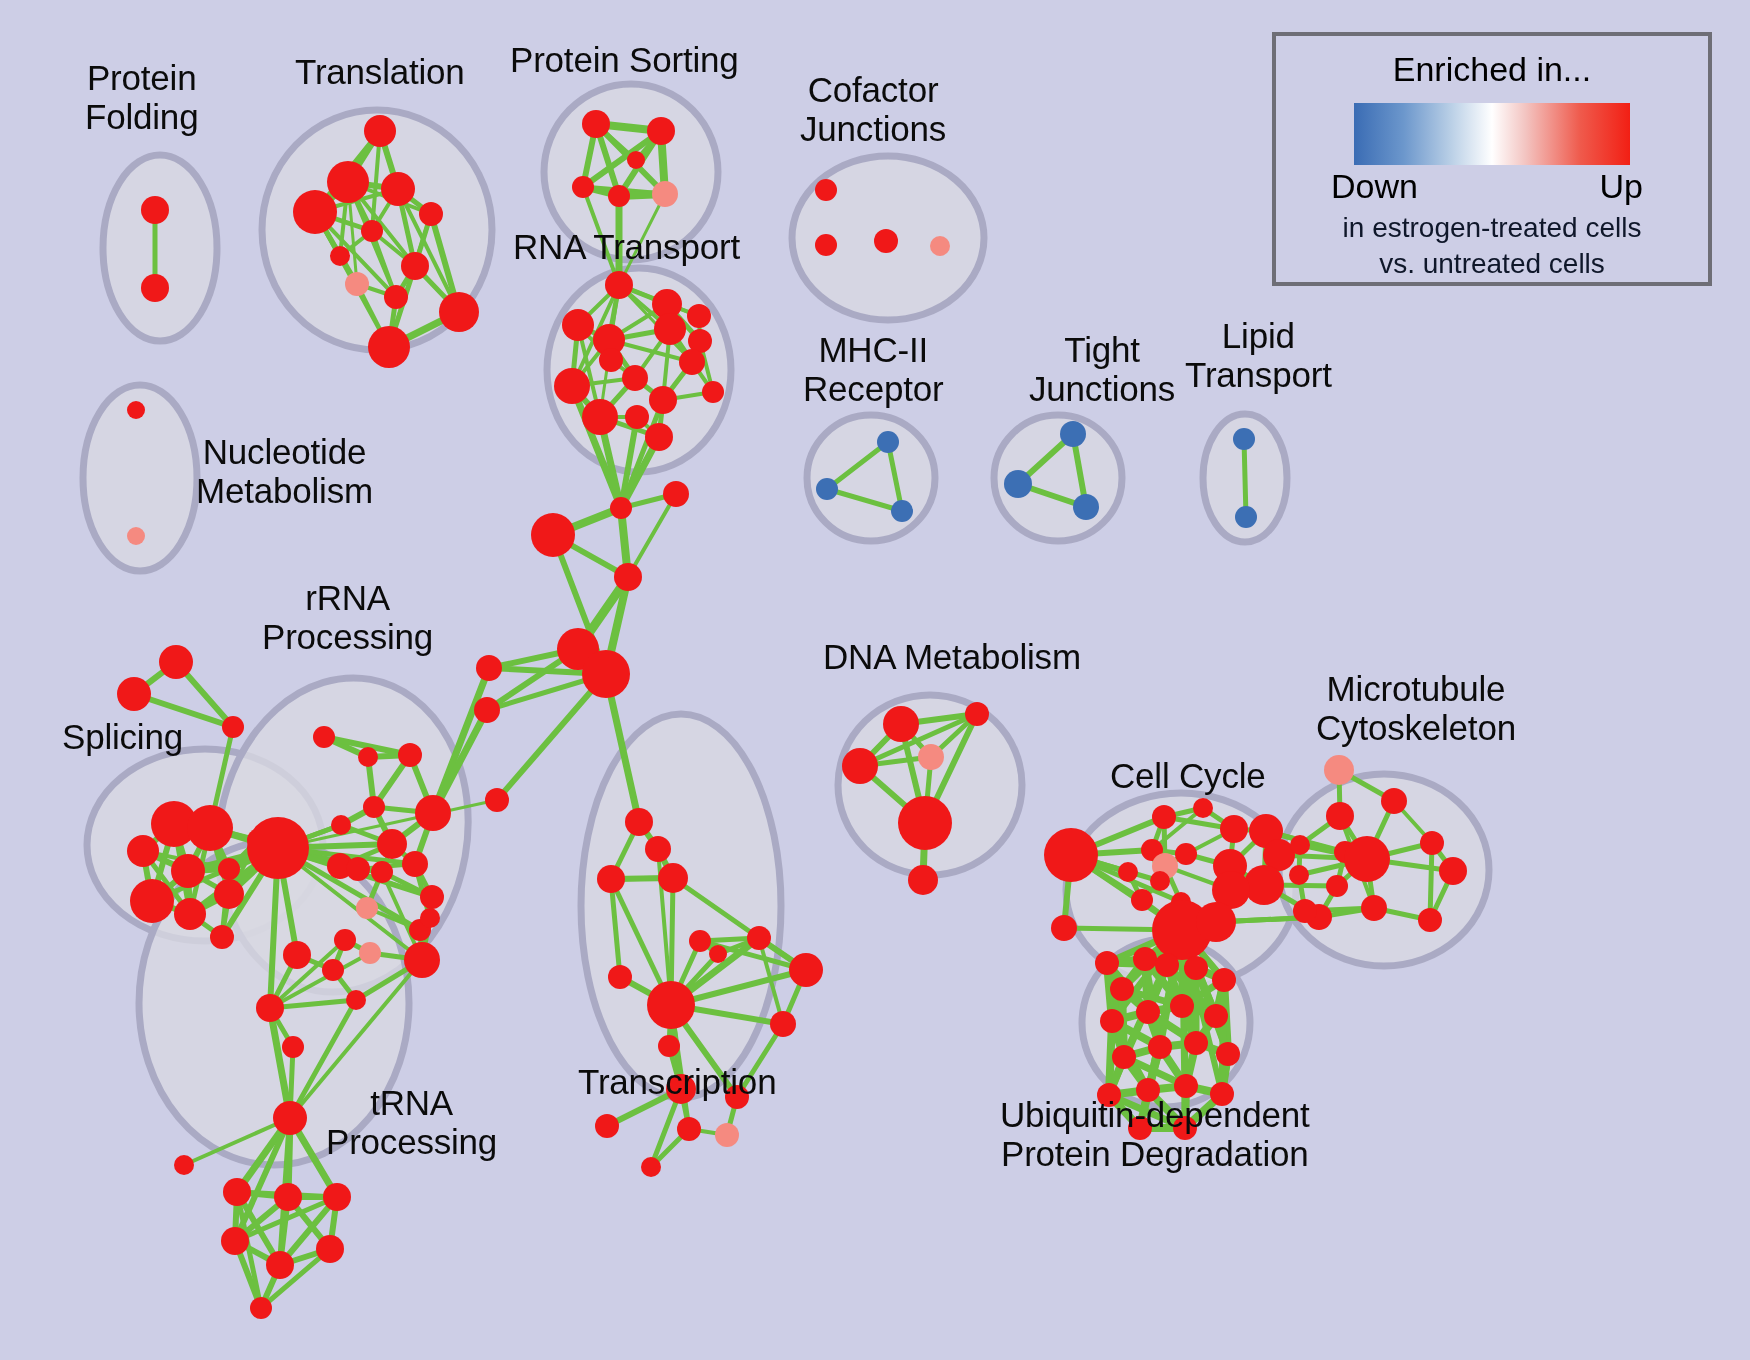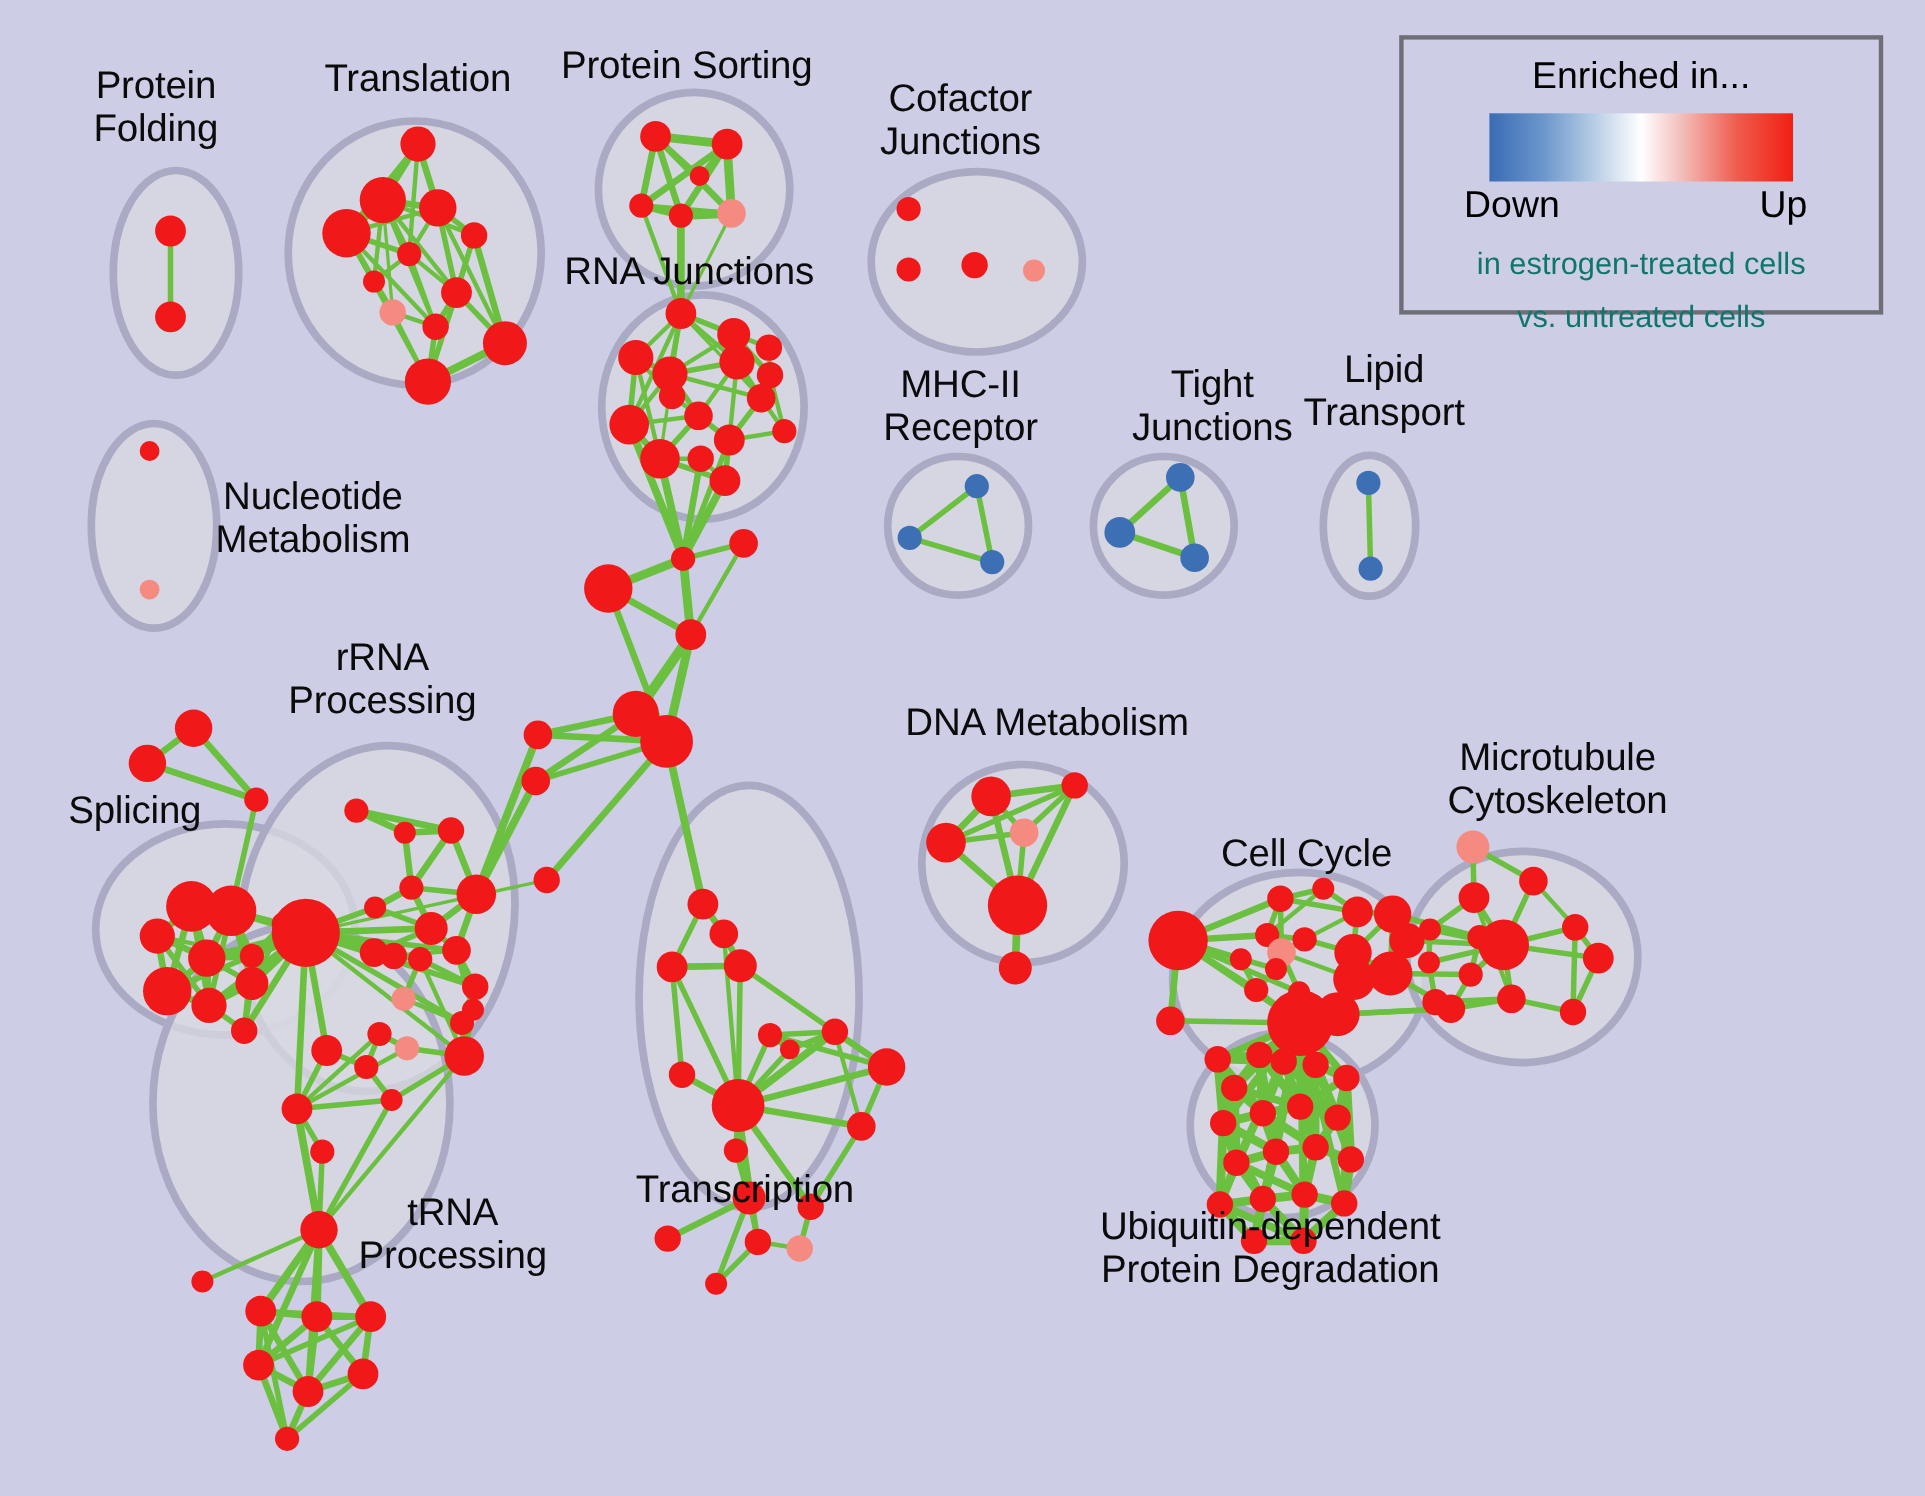--- a/index.html
+++ b/index.html
@@ -34,21 +34,21 @@
   #legend .bar{
     margin:14px auto 0 auto;width:276px;height:62px;
     background:linear-gradient(to right,#3a6cb4 0%,#6c97cc 18%,#b9cfe6 35%,#ffffff 50%,#f3c5c2 62%,#ef5a4c 82%,#f21f14 100%);
   }
   #legend .ends{
     position:relative;width:310px;margin:2px auto 0 auto;height:42px;
   }
   #legend .ends .dn{position:absolute;left:-6px;top:0;font-size:34px;}
   #legend .ends .up{position:absolute;right:4px;top:0;font-size:34px;}
   #legend .sub{
-    text-align:center;font-size:28px;line-height:1.2;color:#0f766e;margin-top:14px;
+    text-align:center;font-size:28px;line-height:1.2;color:#0f172a;margin-top:2px;
   }
 </style>
 </head>
 <body>
 
 <div id="stage">
   <svg id="net" viewBox="0 0 1750 1360" preserveAspectRatio="none">
       <g>
         <ellipse cx="160" cy="248" rx="57" ry="93" fill="#d9d9e1" fill-opacity="0.78" stroke="#aaaac4" stroke-width="7"></ellipse>
         <ellipse cx="377" cy="230" rx="115" ry="120" fill="#d9d9e1" fill-opacity="0.78" stroke="#aaaac4" stroke-width="7"></ellipse>
@@ -694,21 +694,21 @@
         <circle cx="1222" cy="1094" r="12" fill="#f01818"></circle>
         <circle cx="1140" cy="1128" r="12" fill="#f01818"></circle>
         <circle cx="1185" cy="1128" r="12" fill="#f01818"></circle>
       </g>
     </svg>
   <div id="labels">
       <div class="clabel" style="left: 85px; top: 58px;">Protein
 Folding</div>
       <div class="clabel" style="left: 295px; top: 52px;">Translation</div>
       <div class="clabel" style="left: 510px; top: 40px;">Protein Sorting</div>
-      <div class="clabel" style="left: 513px; top: 227px;">RNA Junctions</div>
+      <div class="clabel" style="left: 513px; top: 227px;">RNA Transport</div>
       <div class="clabel" style="left: 800px; top: 70px;">Cofactor
 Junctions</div>
       <div class="clabel" style="left: 196px; top: 432px;">Nucleotide
 Metabolism</div>
       <div class="clabel" style="left: 803px; top: 330px;">MHC-II
 Receptor</div>
       <div class="clabel" style="left: 997px; top: 330px; margin-left: 32px;">Tight
 Junctions</div>
       <div class="clabel" style="left: 1185px; top: 316px;">Lipid
 Transport</div>

